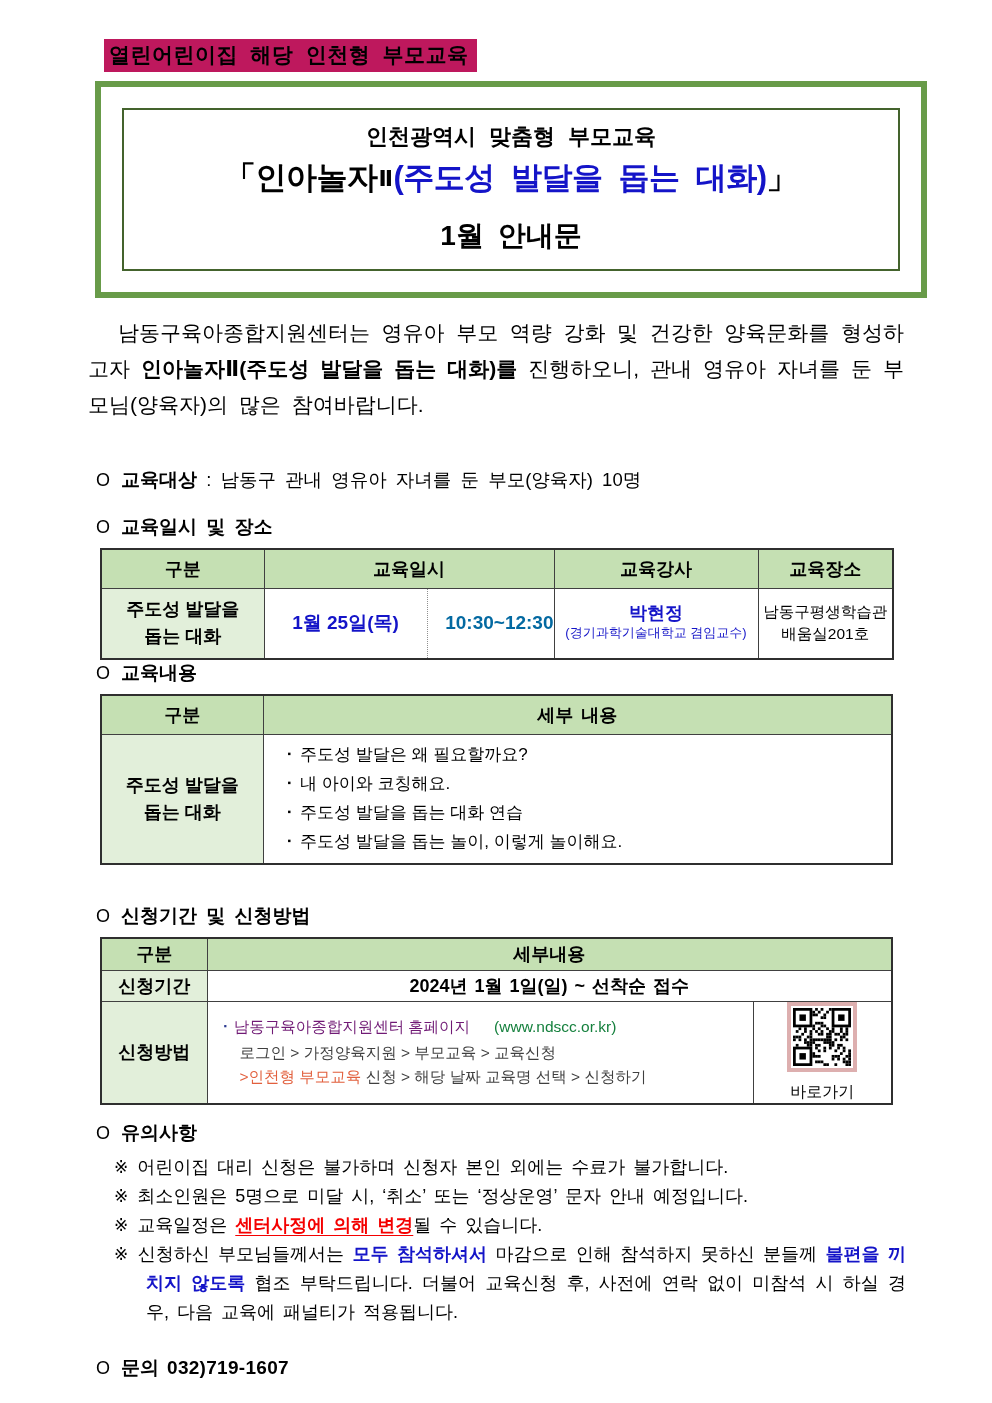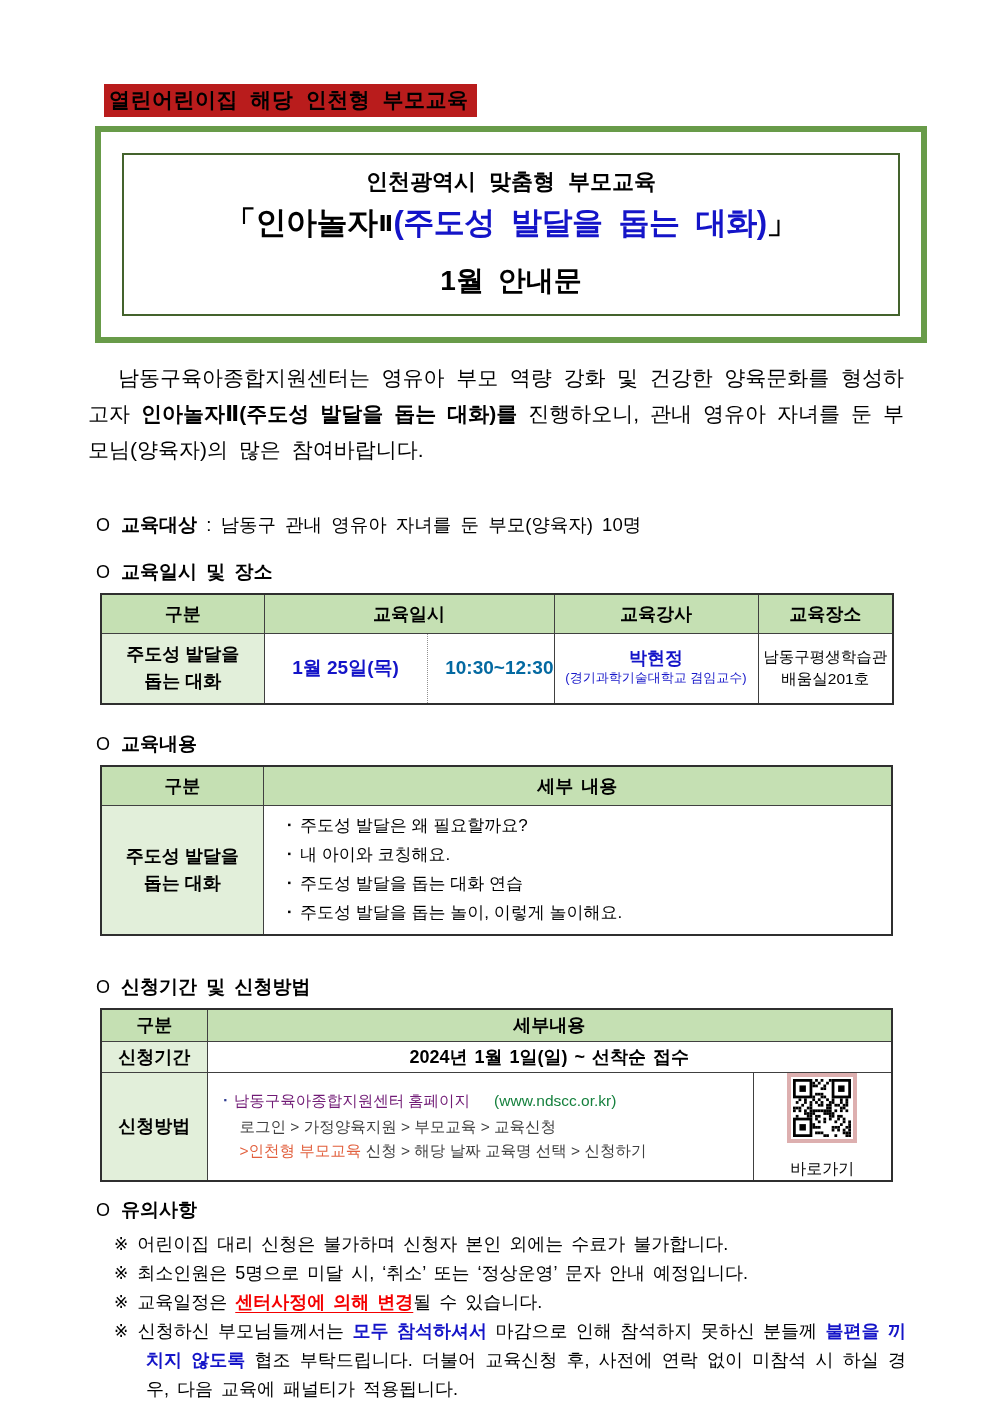--- a/index.html
+++ b/index.html
@@ -2,21 +2,21 @@
 <html lang="ko"><head>
 <meta charset="utf-8">
 <style>
   html,body{margin:0;padding:0;background:#ffffff;}
   body{
     width:992px;height:1403px;overflow:hidden;position:relative;
     font-family:"Liberation Sans","DejaVu Sans",sans-serif;color:#000;
   }
   
   .top-label{
-    display:inline-block;margin:84px 0 0 104px;background:#b91c1c;
+    display:inline-block;margin:39px 0 0 104px;background:#be185d;
     font-size:21px;font-weight:800;padding:2px 8px 3px 5px;word-spacing:6px;letter-spacing:.5px;
   }
   
   .title-box{margin:9px 0 0 95px;width:778px;border:6px solid #689b49;padding:21px;}
   .title-inner{border:2px solid #44632d;text-align:center;padding:12px 6px 14px;}
   .title-sub{font-size:22px;font-weight:800;word-spacing:7px;}
   .title-main{font-size:31px;font-weight:900;margin-top:5px;word-spacing:8px;letter-spacing:-.5px;}
   .title-main .roman{font-size:22px;position:relative;top:-2px;padding:0 1px;}
   .title-main .blue{color:#1414c8;}
   .title-month{font-size:28px;font-weight:900;margin-top:18px;word-spacing:6px;}
@@ -26,21 +26,21 @@
     text-align:justify;text-indent:30px;word-spacing:5px;
   }
   .intro b{font-weight:800;}
   
   .sect{margin-left:96px;font-size:19px;word-spacing:4px;}
   .sect .marker{font-weight:400;font-size:18px;margin-right:11px;}
   .sect .label{font-weight:800;}
   .sect .value{font-weight:400;font-size:18.5px;}
   .mt-target{margin-top:44px;}
   .mt-schedule{margin-top:21px;}
-  .mt-content{margin-top:26px;}
+  .mt-content{}
   .mt-apply{margin-top:38px;}
   .mt-notes{margin-top:15px;}
   .mt-contact{margin-top:28px;}
   
   table{border-collapse:collapse;table-layout:fixed;margin:8px 0 0 100px;border:2px solid #2f2f2f;}
   th,td{border:1px solid #404040;text-align:center;vertical-align:middle;padding:0;}
   th{background:#c5e0b3;font-size:18px;font-weight:800;height:38px;word-spacing:3px;}
   .t3 th{height:31px;}
   .cat-cell{background:#e2efda;font-weight:800;font-size:18px;line-height:27px;}
   .t1-row{height:70px;}
@@ -59,21 +59,21 @@
   .method-row{height:100px;}
   .method-cell{text-align:left;padding:8px 4px 8px 16px;font-size:15.5px;line-height:24px;color:#3f3f3f;}
   .method-cell .sq{color:#2b3990;font-size:9px;position:relative;top:-3px;margin-right:7px;}
   .site-name{color:#701a75;font-family:Liberation Serif, serif;}
   .site-url{color:#15803d;margin-left:24px;}
   .path-indent{padding-left:16px;}
   .path-red{color:#e2603e;}
   .qr-cell{text-align:center;}
   .qr-frame{display:inline-block;border:4px solid #ddafaf;padding:2px;line-height:0;background:#fff;}
   .qr-frame svg{width:58px;height:58px;}
-  .qr-label{font-size:16px;margin-top:16px;word-spacing:2px;}
+  .qr-label{font-size:16px;margin-top:10px;word-spacing:2px;}
   
   .notes{margin:7px 0 0 114px;width:792px;}
   .note{padding-left:32px;text-indent:-32px;font-size:18px;line-height:29px;text-align:justify;word-spacing:3px;}
   .note .nmark{margin-right:9px;font-size:17px;}
   .u-red{color:#f40000;font-weight:800;text-decoration:underline;text-underline-offset:4px;}
   .b-blue{color:#1414c8;font-weight:800;}
   
   .contact{margin-left:96px;font-size:19px;}
   .contact .marker{font-weight:400;font-size:18px;margin-right:11px;}
   .contact .label{font-weight:800;margin-right:8px;}

